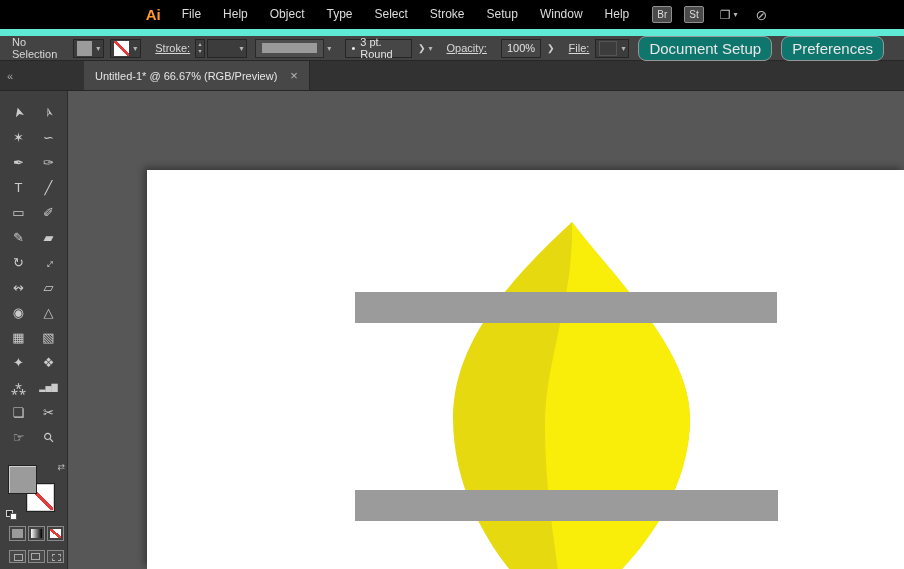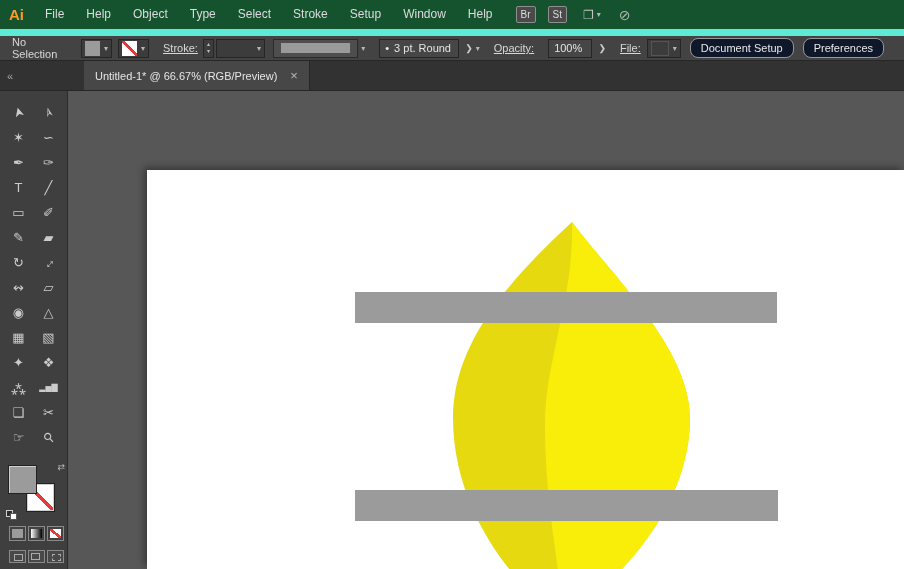--- a/index.html
+++ b/index.html
@@ -5,21 +5,21 @@
   * { box-sizing: border-box; margin: 0; padding: 0; }
   html,body { width: 904px; height: 569px; overflow: hidden; }
   body {
     font-family: "Liberation Sans", sans-serif;
     background: #3e3e3e;
     color: #d6d6d6;
     user-select: none;
   }
 
   
-  .menubar { height: 29px; background: #14532d; display: flex; align-items: center; font-size: 12px; }
+  .menubar { height: 29px; background: #000000; display: flex; align-items: center; font-size: 12px; justify-content: center; }
   .app-logo { color: #ff9a2a; font-weight: bold; font-size: 15px; margin: 0 10px 0 9px; }
   .menu-item { padding: 16px 11px; line-height: 29px; color: #dcdcdc; cursor: default; }
   .badge { border: 1px solid #8f8f8f; background: #4a4a4a; color: #ddd; font-size: 10px;
            padding: 2px 4px; border-radius: 2px; margin-left: 12px; line-height: 11px; }
   .ws-wrap { display: flex; align-items: center; margin-left: 16px; }
   .ws-icon { color: #c2c2c2; font-size: 12px; }
   .caret { font-size: 8px; color: #b5b5b5; margin-left: 3px; }
   .gpu-icon { margin-left: 18px; color: #b5b5b5; font-size: 14px; }
 
   
@@ -36,22 +36,22 @@
   .stepper { width: 13px; height: 19px; border: 1px solid #252525; background: #3c3c3c;
              display: flex; flex-direction: column; align-items: center; justify-content: center; margin-left: 5px; }
   .stepper span { font-size: 6px; line-height: 7px; color: #bbb; }
   .field { height: 19px; border: 1px solid #252525; background: #464646; color: #e3e3e3;
            display: flex; align-items: center; padding: 0 5px; }
   .profile-box { width: 100px; height: 19px; border: 1px solid #2a2a2a; background: #4e4e4e;
                  display: flex; align-items: center; justify-content: center; margin-left: 8px; }
   .profile-box .strip { width: 82%; height: 10px; background: #9a9a9a; }
   .chev { color: #cfcfcf; font-size: 9px; margin-left: 6px; }
   .bullet { color: #eee; margin-right: 5px; }
-  .btn { border: 1px solid #979797; border-radius: 8px; background: #0f172a; color: #e8e8e8;
-         font-size: 11px; padding: 3px 10px; margin-left: 9px; white-space: nowrap; }
+  .btn { border: 1px solid #979797; border-radius: 8px; background: #0f766e; color: #e8e8e8;
+         font-size: 15px; padding: 3px 10px; margin-left: 9px; white-space: nowrap; }
   .spacer { flex: 1; }
 
   
   .tabrow { height: 30px; background: #323232; display: flex; align-items: stretch;
             border-bottom: 1px solid #262626; }
   .collapse-zone { width: 70px; display: flex; align-items: center; padding-left: 7px; }
   .collapse-btn { color: #a8a8a8; font-size: 11px; }
   .doc-tab { margin-left: 14px; background: #474747; border-right: 1px solid #262626;
              display: flex; align-items: center; padding: 0 11px; font-size: 11px; color: #e5e5e5; }
   .tab-close { margin-left: 13px; color: #b8b8b8; font-size: 13px; line-height: 13px; }

